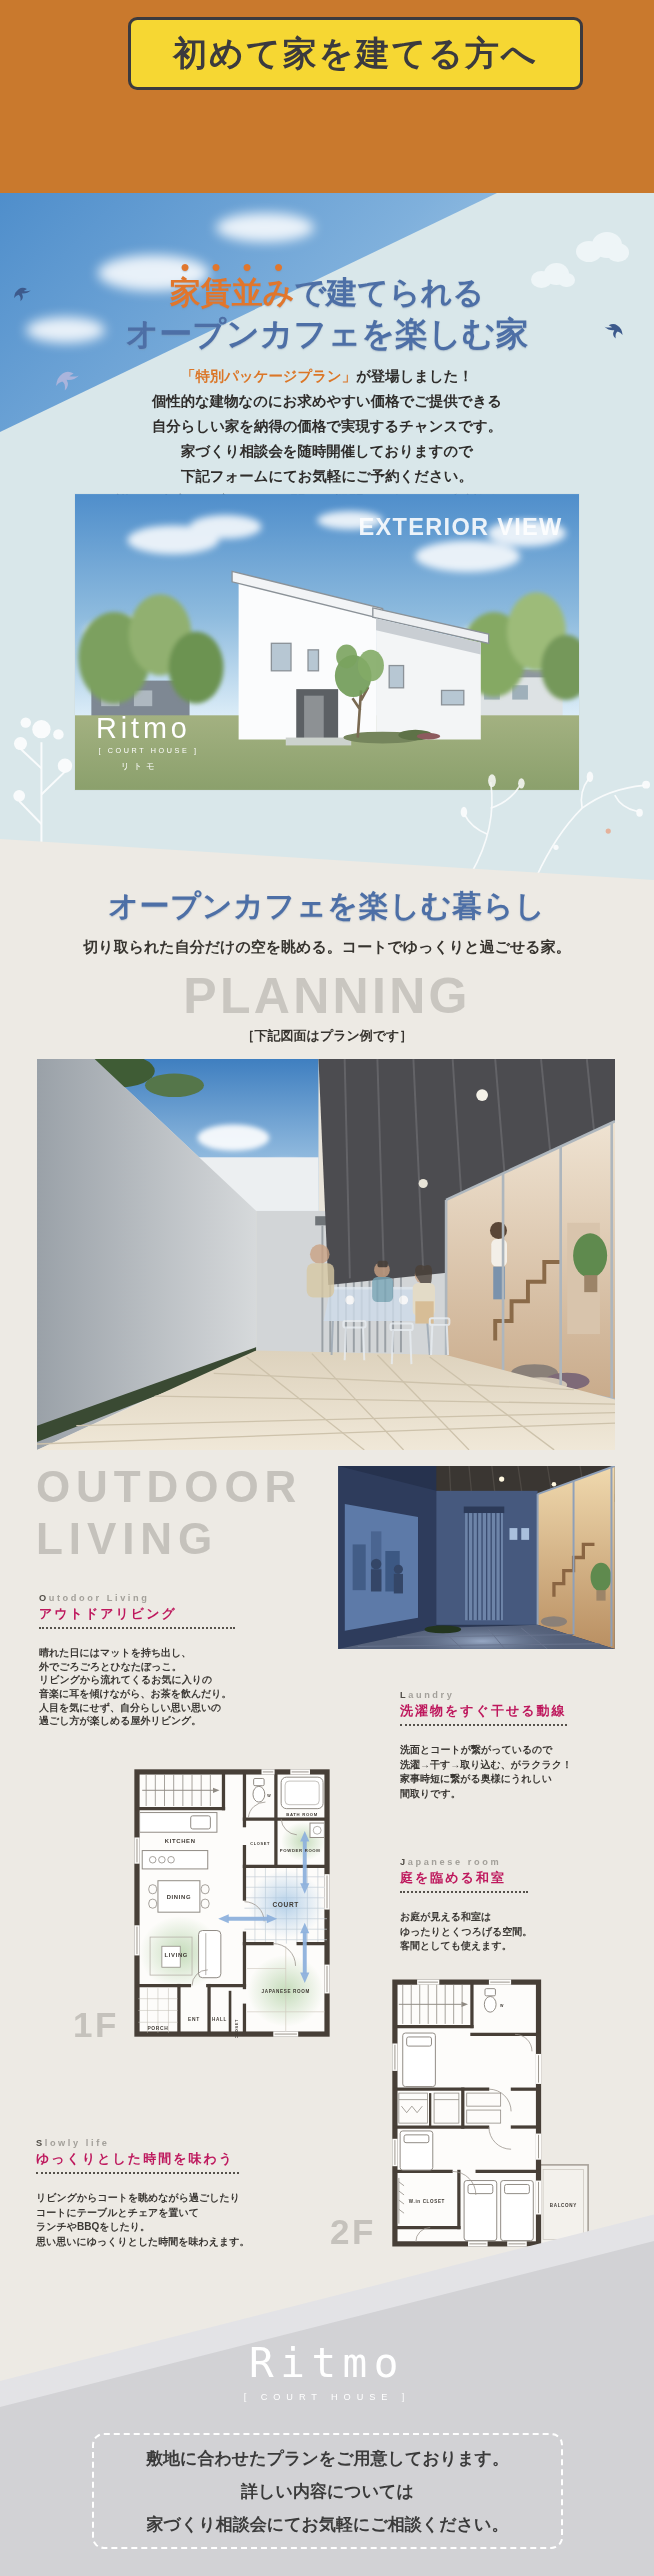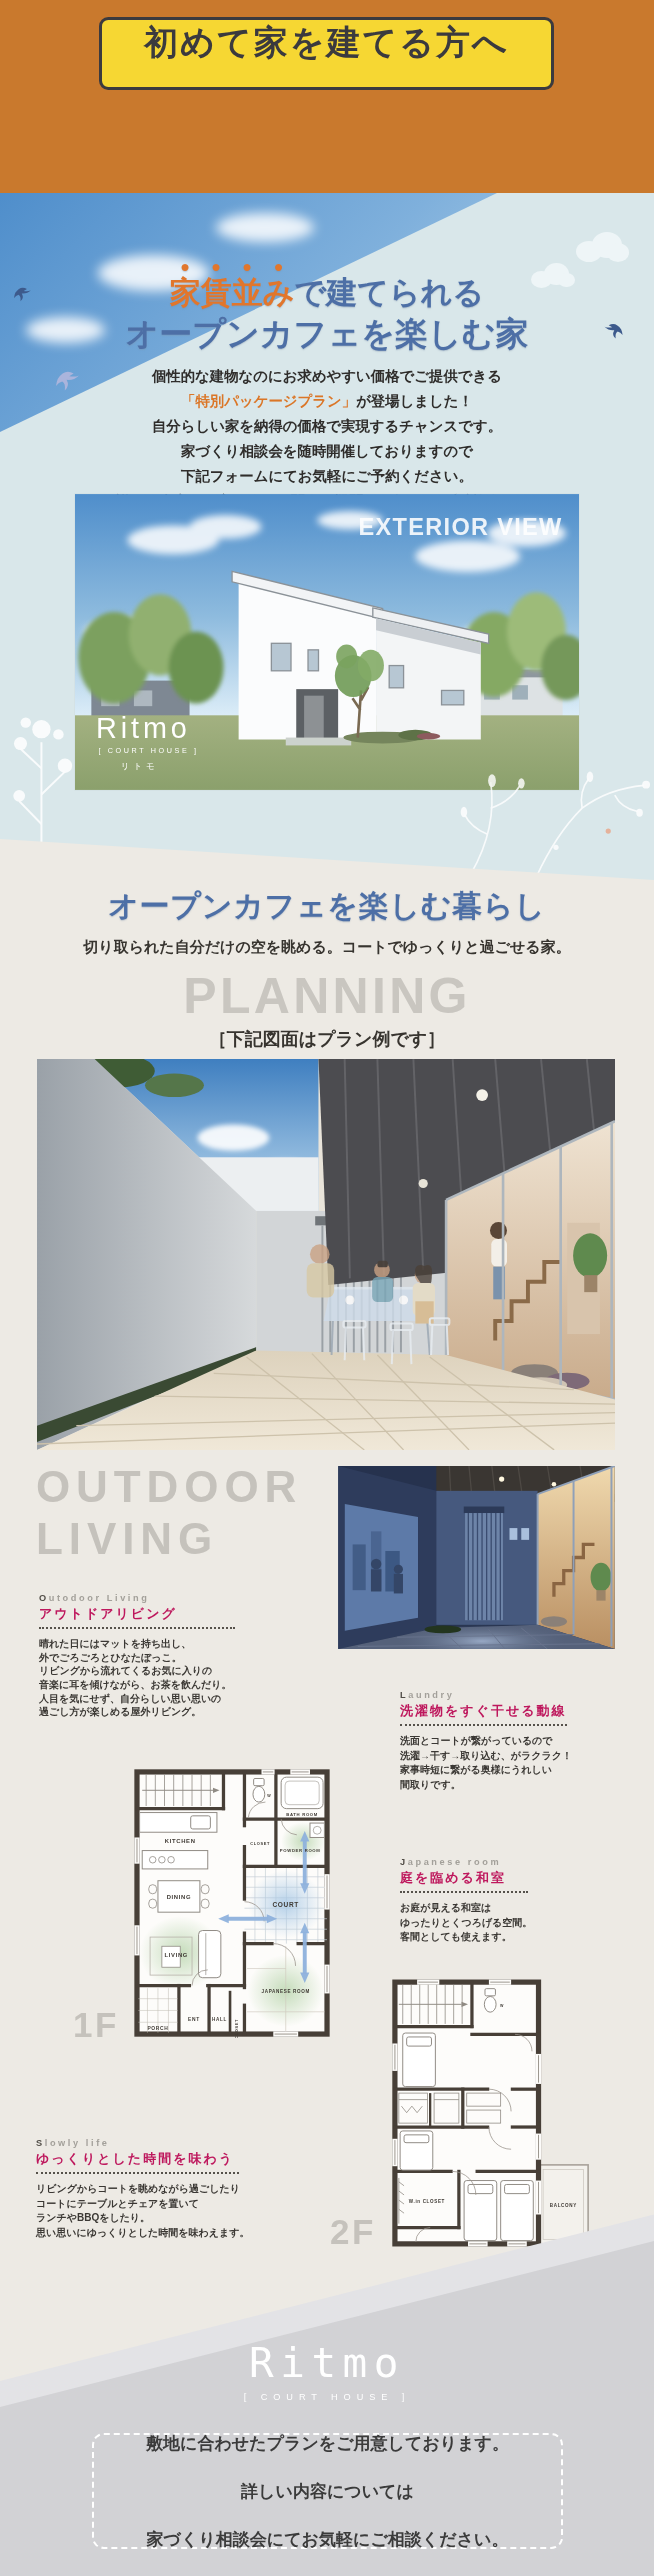--- a/index.html
+++ b/index.html
@@ -3,22 +3,22 @@
 <meta charset="utf-8">
 <style>
   html,body{margin:0;padding:0;background:#fff;}
   *{box-sizing:border-box;}
   .page{position:relative;width:654px;height:2576px;margin:0 auto;overflow:hidden;
         font-family:"Liberation Sans","DejaVu Sans",sans-serif;background:#fff;}
 
   
   .header{position:absolute;left:0;top:0;width:654px;height:193px;background:#c9792d;}
   .badge{position:absolute;background:#f6d733;border:3.3px solid #3b3a3e;border-radius:9.2px;
-         display:flex;justify-content:center;
-         font-weight:900;color:#3b3a3e;letter-spacing:2px;}
+         display:flex;align-items:center;justify-content:center;
+         font-weight:900;color:#3b3a3e;letter-spacing:2px;margin-left:29px;}
   .badge1{left:99px;top:17px;width:455px;height:73px;font-size:34px;}
   .badge2{left:134px;top:101px;width:386px;height:71px;font-size:33px;}
 
   
   .hero{position:absolute;left:0;top:193px;width:654px;height:687px;background:#d9e7ea;}
   .sky-tri{position:absolute;left:0;top:0;width:654px;height:432px;
            clip-path:polygon(0 0,497px 0,0 239px);
            background:linear-gradient(135deg,#4f8ecb 0%,#7fb0dc 40%,#cfe3ef 85%,#e8f2f6 100%);}
   .sky-cloud{position:absolute;border-radius:50%;background:rgba(255,255,255,.85);filter:blur(5.9px);}
   .flatcloud{position:absolute;}
@@ -38,52 +38,52 @@
   
   .main{position:absolute;left:0;top:839px;width:654px;height:1737px;background:#edeae4;
         clip-path:polygon(0 0,654px 41px,654px 1737px,0 1737px);padding-left:16px;}
   .life-title{position:absolute;left:0;top:47px;width:654px;text-align:center;
               font-size:30px;font-weight:900;color:#4d6fa6;text-shadow:0 1.3px 1.3px rgba(120,140,165,.4);letter-spacing:0.7px;}
   .life-sub{position:absolute;left:0;top:99px;width:654px;text-align:center;
             font-size:15px;font-weight:800;color:#37342f;}
   .planning-t{position:absolute;left:0;top:128px;width:654px;text-align:center;
               font-size:50px;font-weight:900;color:#c9c6c0;letter-spacing:3.3px;}
   .planning-n{position:absolute;left:0;top:188px;width:654px;text-align:center;
-              font-size:18px;font-weight:800;color:#37342f;}
+              font-size:13px;font-weight:800;color:#37342f;}
   .photo-day{position:absolute;left:37px;top:220px;width:578px;height:391px;}
   .big-gray{position:absolute;left:36px;top:622px;font-size:44px;font-weight:900;
             color:#c5c2bc;letter-spacing:5.9px;line-height:52px;}
   .photo-night{position:absolute;left:338px;top:627px;width:277px;height:183px;}
 
   .tblock{position:absolute;}
   .tlabel{font-size:9.2px;font-weight:700;color:#a3a09a;letter-spacing:2.6px;}
   .tlabel::first-letter{color:#514d47;font-weight:900;}
   .thead{font-size:13px;font-weight:900;color:#be185d;letter-spacing:2px;margin-top:2px;}
   .tdots{border-bottom:2px dotted #56524b;margin-top:3.9px;}
-  .tpar{margin-top:8px;font-size:10px;font-weight:700;color:#3b3834;line-height:13.7px;}
+  .tpar{margin-top:17px;font-size:10px;font-weight:700;color:#3b3834;line-height:13.7px;}
   .tpar.wide{line-height:14.7px;}
 
   .fp{position:absolute;}
   .fp-big{position:absolute;font-size:35px;font-weight:900;color:#c5c2bc;letter-spacing:2.6px;}
   svg text{font-family:"Liberation Sans","DejaVu Sans",sans-serif;}
   .plan-label{fill:#3f3a34;font-weight:700;letter-spacing:1px;}
 
   
   .foot-light{position:absolute;left:0;top:2198px;width:654px;height:378px;background:#e3e3e6;
               clip-path:polygon(0 183px,654px 16.4px,654px 378px,0 378px);}
   .foot-dark{position:absolute;left:0;top:2198px;width:654px;height:378px;background:#d2d2d5;
              clip-path:polygon(0 209px,654px 43px,654px 378px,0 378px);}
   .foot-logo{position:absolute;left:0;top:2339px;width:654px;text-align:center;color:#fff;}
   .foot-logo .rt{font-family:"DejaVu Sans Mono","Liberation Mono",monospace;
                  font-size:41px;font-weight:400;letter-spacing:6.5px;}
   .foot-logo .ch{font-size:9.2px;letter-spacing:5.9px;margin-top:5.2px;font-weight:400;}
   .foot-box{position:absolute;left:92px;top:2433px;width:471px;height:116px;
             border:2px dashed #fff;border-radius:11.8px;
             display:flex;flex-direction:column;align-items:center;justify-content:center;
-            font-size:17px;font-weight:800;color:#3b3b3b;line-height:33px;text-align:center;gap:15px;}
+            font-size:17px;font-weight:800;color:#3b3b3b;line-height:33px;text-align:center;}
 </style>
 </head>
 <body>
 
 <div class="page">
 
   <div class="header">
     <div class="badge badge1">
       <span>初めて家を建てる方へ</span>
     </div>
@@ -116,22 +116,22 @@
     <svg class="bird" style="left:599px;top:128px;" width="23.6" height="18.3" viewBox="0 0 34 26">
       <path d="M32 12 Q24 0 14 6 L19 9 Q12 10 8 8 Q14 14 22 13 Q18 20 24 25 Q23 17 27 15 Q31 16 34 20 Q33 14 32 12 Z" fill="#3d5a8c"></path>
     </svg>
 
     <div class="hero-title">
       <div class="ht1"><span class="em-dots">家賃並み</span><span>で建てられる</span></div>
       <div class="ht2">オープンカフェを楽しむ家</div>
     </div>
 
     <div class="hero-par">
+      <div><span class="orange">「特別パッケージプラン」</span><span>が登場しました！</span></div>
       <div>個性的な建物なのにお求めやすい価格でご提供できる</div>
-      <div><span class="orange">「特別パッケージプラン」</span><span>が登場しました！</span></div>
       <div>自分らしい家を納得の価格で実現するチャンスです。</div>
       <div>家づくり相談会を随時開催しておりますので</div>
       <div>下記フォームにてお気軽にご予約ください。</div>
       <div>詳しい内容や、家づくりに関する疑問など何でもご相談下さい。</div>
     </div>
 
     <svg class="exterior" viewBox="0 0 770 452">
       <defs>
         <linearGradient id="skyg" x1="0" y1="0" x2="0" y2="1">
           <stop offset="0" stop-color="#4f8ecb"></stop>

